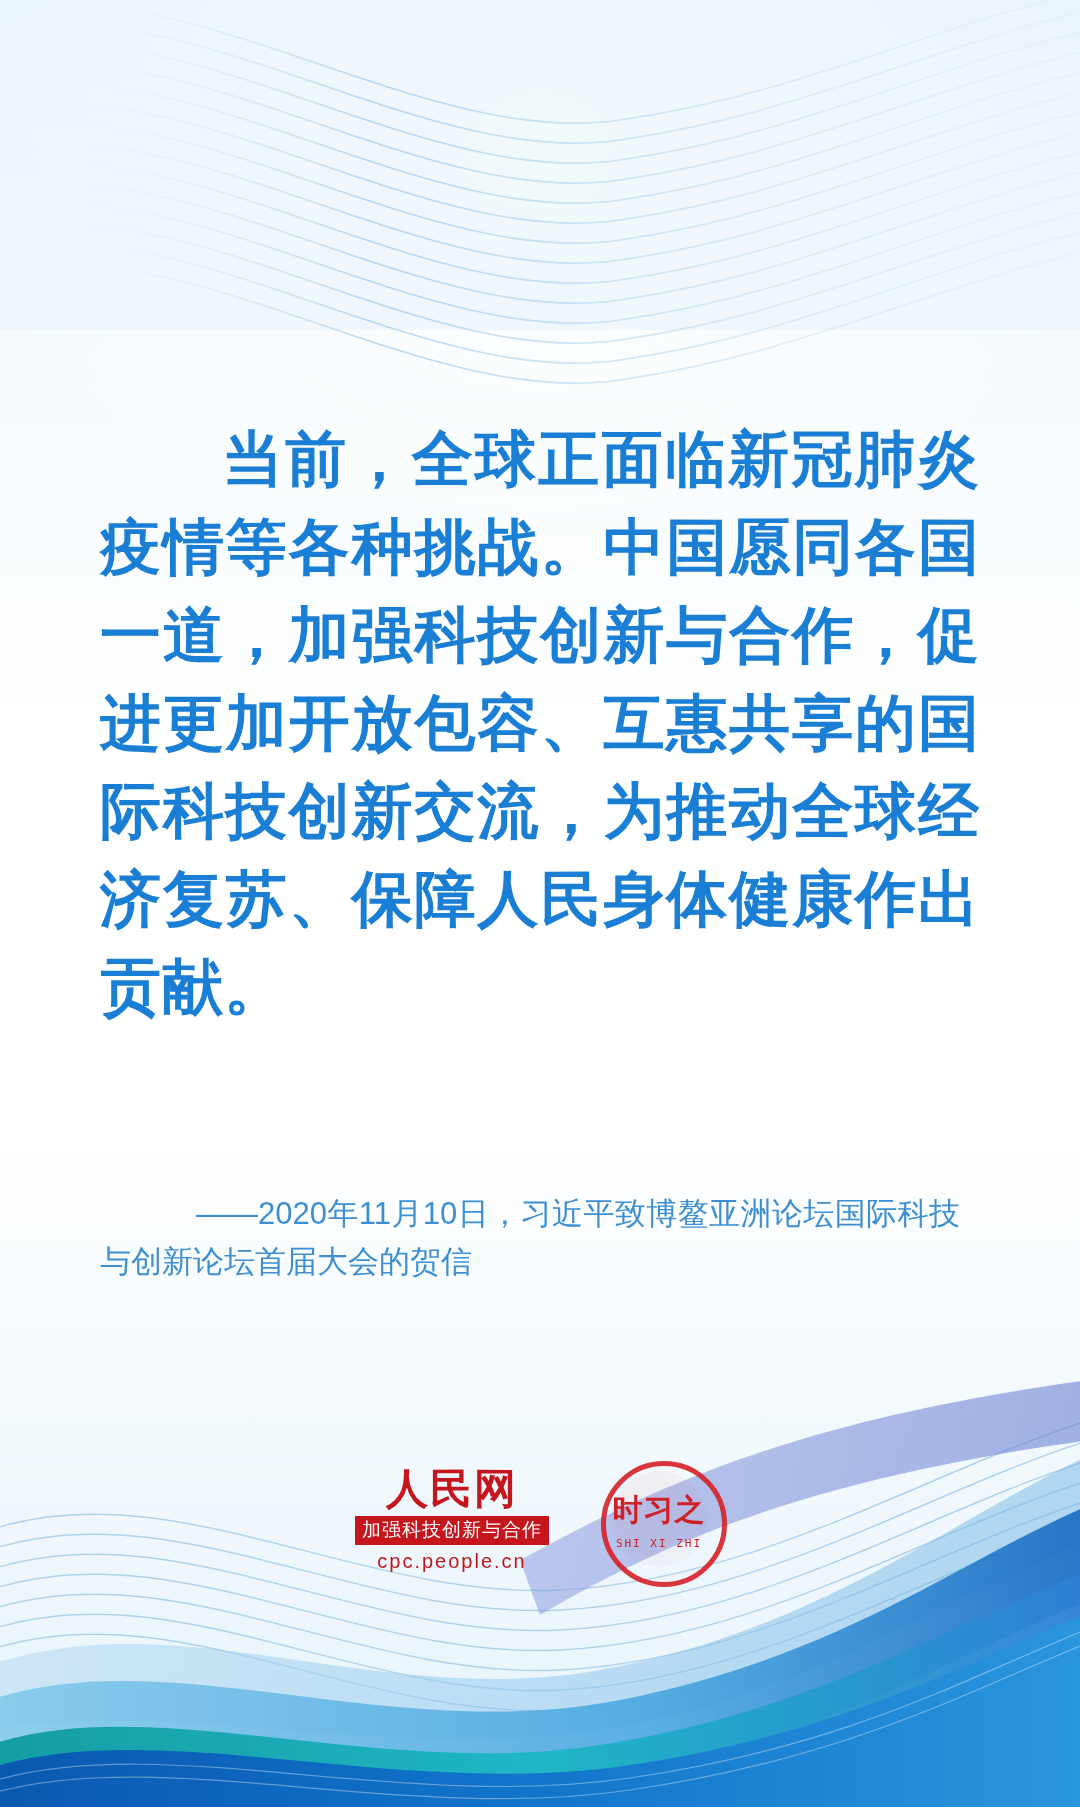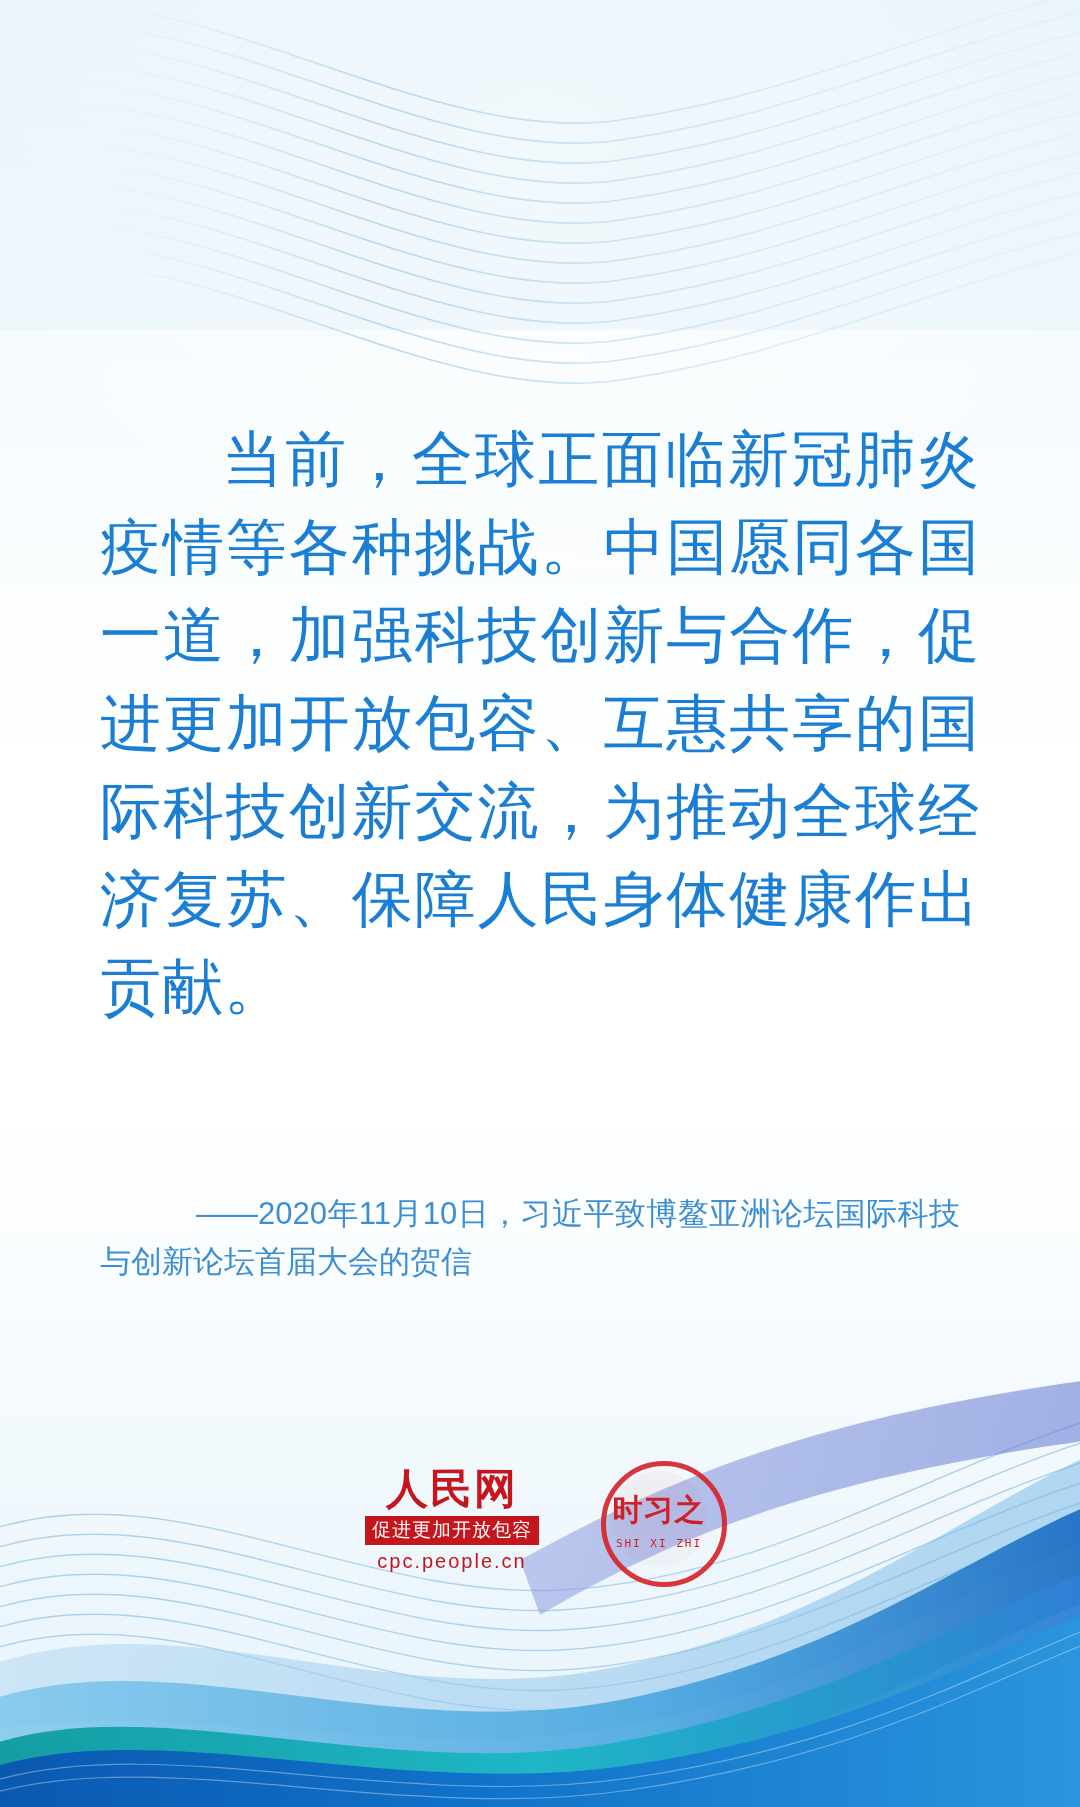--- a/index.html
+++ b/index.html
@@ -35,21 +35,21 @@
     left: 0;
     top: 0;
     width: 1080px;
   }
   .quote {
     position: absolute;
     left: 100px;
     top: 415px;
     width: 880px;
     font-family: "DejaVu Serif", "Liberation Serif", serif;
-    font-weight: normal;
+    font-weight: bold;
     font-size: 61px;
     line-height: 88px;
     letter-spacing: 1px;
     color: #1a7fd4;
     text-indent: 122px;
     text-align: justify;
     text-justify: inter-ideograph;
   }
   .attribution {
     position: absolute;
@@ -246,21 +246,21 @@
   <div class="content">
     <div class="quote">当前，全球正面临新冠肺炎疫情等各种挑战。中国愿同各国一道，加强科技创新与合作，促进更加开放包容、互惠共享的国际科技创新交流，为推动全球经济复苏、保障人民身体健康作出贡献。</div>
 
     <div class="attribution">——2020年11月10日，习近平致博鳌亚洲论坛国际科技与创新论坛首届大会的贺信</div>
   </div>
 
   <div class="logos">
 
     <div class="logo-people">
       <div class="logo-people-top">人民网</div>
-      <div class="logo-people-mid">促进更加开放包容</div>
+      <div class="logo-people-mid">加强科技创新与合作</div>
       <div class="logo-people-url">cpc.people.cn</div>
     </div>
 
     <div class="logo-shixizhi">
       <div class="seal"></div>
       <div class="seal-inner"></div>
       <div class="cn">时习之</div>
       <div class="py">SHI XI ZHI</div>
     </div>
 

